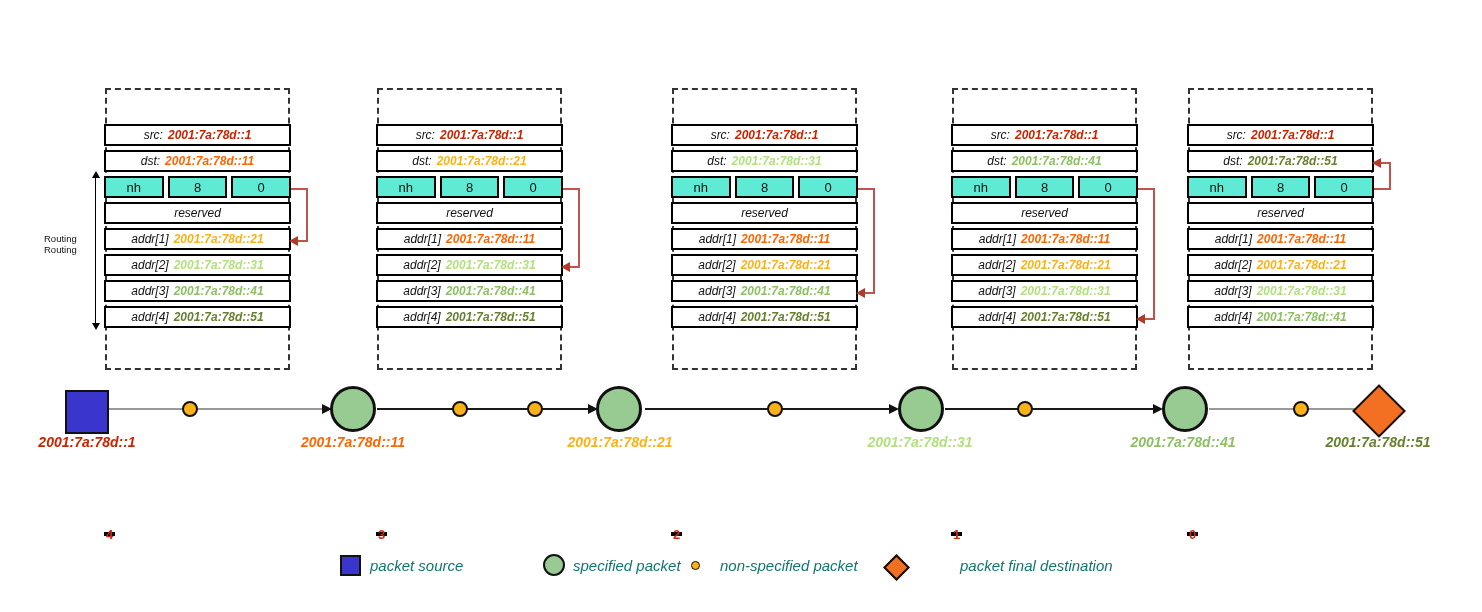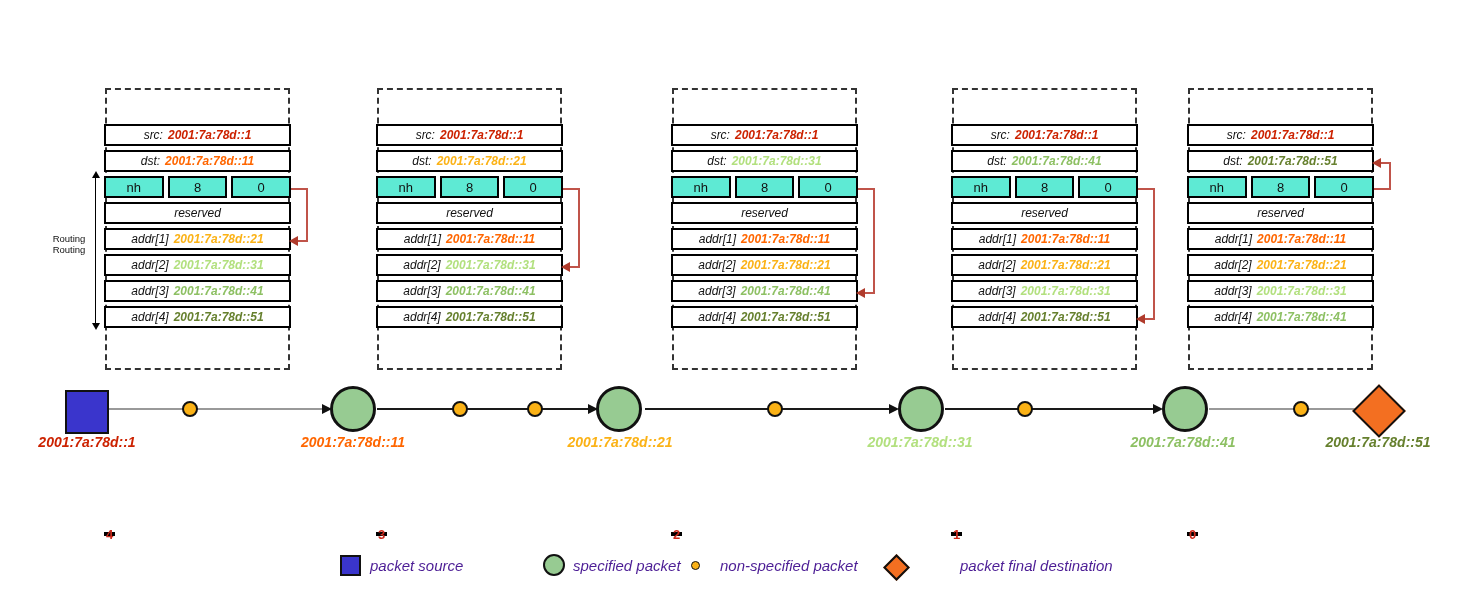--- a/index.html
+++ b/index.html
@@ -20,21 +20,21 @@
   .nhrow .cell{box-sizing:border-box;flex:1;border:2px solid #000;background:#5eead4;
        display:flex;align-items:center;justify-content:center;font-size:13px;}
   .nhrow .seg{font-weight:bold;}
 
   
   .jl{position:absolute;background:#c0544a;}
   .jhead{position:absolute;width:0;height:0;border-top:5px solid transparent;
          border-bottom:5px solid transparent;border-right:9px solid #b03b2c;}
 
   
-  .rh-label{position:absolute;left:44px;top:233px;width:50px;text-align:center;
+  .rh-label{position:absolute;left:44px;top:233px;width:50px;text-align:left;
             font-size:9.5px;line-height:11px;color:#111;}
   .rh-line{position:absolute;left:95px;top:176px;width:1px;height:152px;background:#000;}
   .rh-tri{position:absolute;width:0;height:0;}
   .rh-tri.up{left:92px;top:171px;border-left:4px solid transparent;
              border-right:4px solid transparent;border-bottom:7px solid #000;}
   .rh-tri.down{left:92px;top:323px;border-left:4px solid transparent;
              border-right:4px solid transparent;border-top:7px solid #000;}
 
   
   .seg{position:absolute;height:2px;top:408px;}
@@ -45,21 +45,21 @@
   .router{position:absolute;top:386px;width:40px;height:40px;border-radius:50%;
          background:#97cb92;border:3px solid #111;}
   .nsdot{position:absolute;top:401px;width:12px;height:12px;border-radius:50%;
          background:#fbb216;border:2px solid #111;}
   .dest-diamond{position:absolute;left:1360px;top:392px;width:34px;height:34px;
          background:#f36f21;border:2px solid #111;transform:rotate(45deg);}
   .node-label{position:absolute;top:434px;width:170px;text-align:center;
          font-size:14px;font-style:italic;font-weight:bold;white-space:nowrap;}
 
   
-  .lg-label{position:absolute;top:557px;font-size:15px;font-style:italic;color:#4c1d95;
+  .lg-label{position:absolute;top:557px;font-size:15px;font-style:italic;color:#0f766e;
             white-space:nowrap;}
   .lg-square{position:absolute;left:340px;top:555px;width:17px;height:17px;
             background:#3a35cc;border:2px solid #111;}
   .lg-circle{position:absolute;left:543px;top:554px;width:18px;height:18px;border-radius:50%;
             background:#97cb92;border:2px solid #111;}
   .lg-dot{position:absolute;left:691px;top:561px;width:7px;height:7px;border-radius:50%;
             background:#fbb216;border:1.5px solid #111;}
   .lg-diamond{position:absolute;left:887px;top:558px;width:15px;height:15px;
             background:#f36f21;border:2px solid #111;transform:rotate(45deg);}
 </style>

